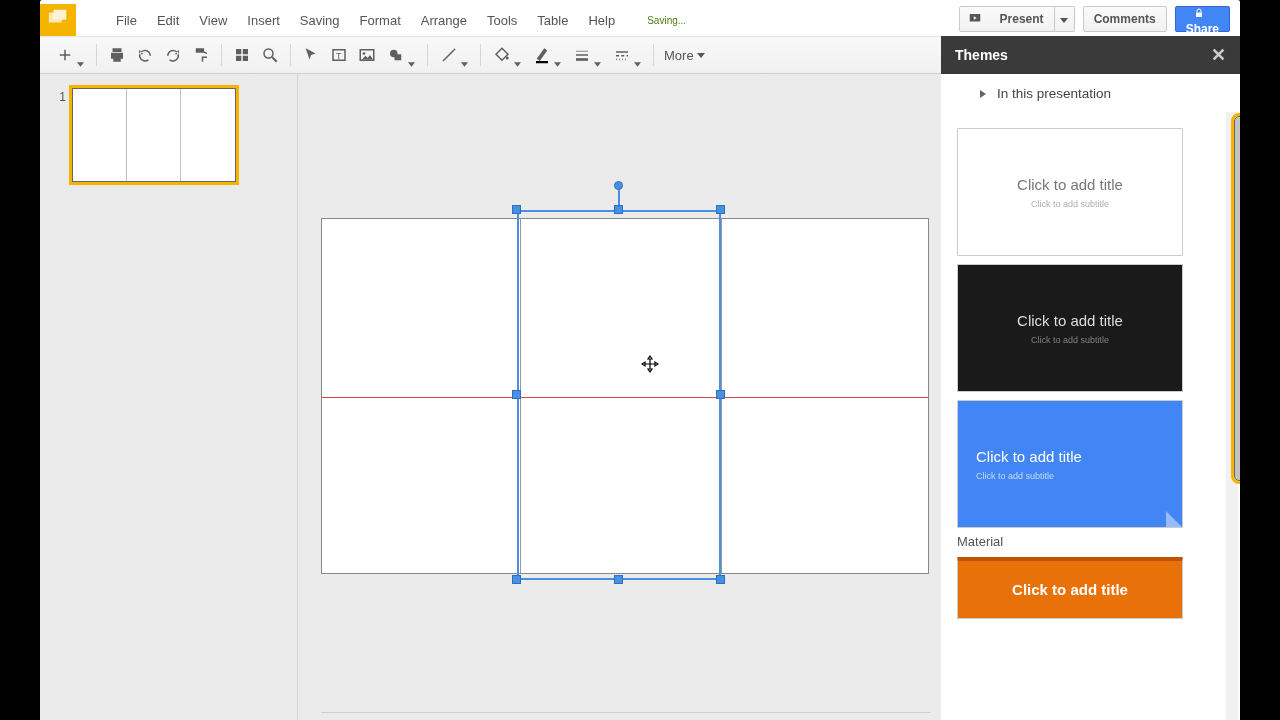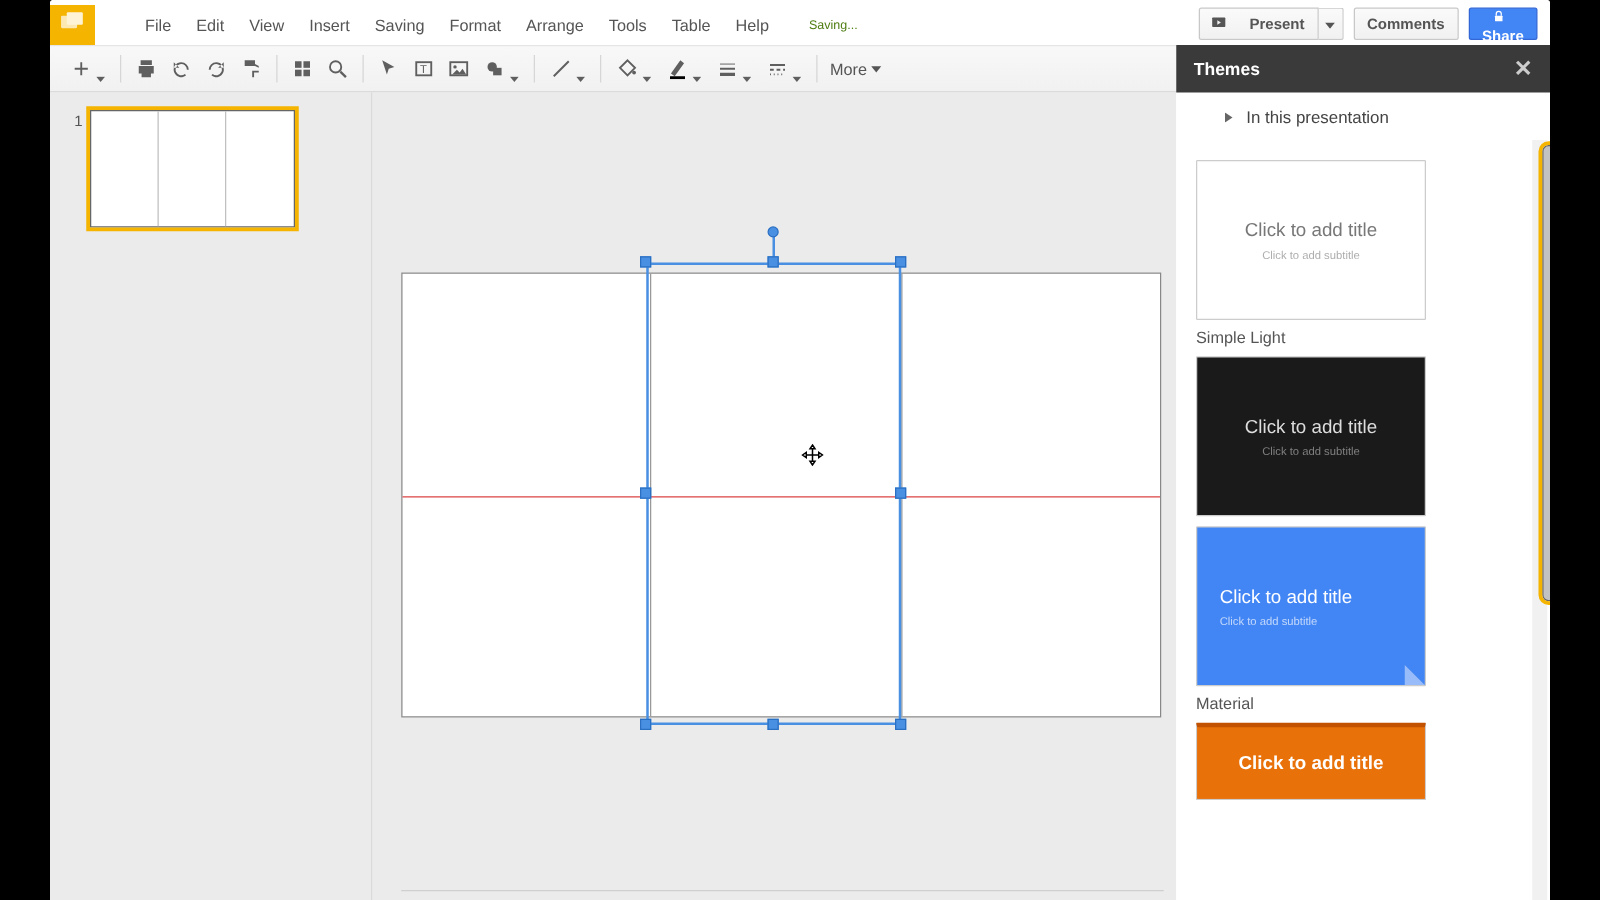--- a/index.html
+++ b/index.html
@@ -138,21 +138,21 @@
     color:#444; padding:0 14px;margin-left:24px;
   }
   .themes-sub svg { width:8px; height:8px; fill:#666; margin-right:10px; }
   .themes-body {
     position:absolute; top:76px; left:0; right:0; bottom:0;
     overflow-y:auto;
   }
   .theme-list { padding:16px; }
   .theme-card { margin-bottom:8px; }
   .theme-thumb {
-    width:184px; height:128px; border:1px solid #ccc; border-radius:1px;
+    width:226px; height:128px; border:1px solid #ccc; border-radius:1px;
     display:flex; flex-direction:column; align-items:center; justify-content:center;
     cursor:pointer;
   }
   .theme-thumb.light { background:#fff; }
   .theme-thumb.dark  { background:#1a1a1a; }
   .theme-thumb.blue  { background:#4285f4; position:relative; }
   .theme-thumb.blue .corner {
     position:absolute; right:0; bottom:0; width:0; height:0;
     border-left:16px solid rgba(255,255,255,.45);
     border-top:16px solid transparent;
@@ -436,21 +436,20 @@
       <span>In this presentation</span>
     </div>
     <div class="themes-body">
       <div class="theme-list">
 
         <div class="theme-card">
           <div class="theme-thumb light">
             <div class="theme-title">Click to add title</div>
             <div class="theme-sub">Click to add subtitle</div>
           </div>
-          <div class="theme-label">Simple Light</div>
         </div>
 
         <div class="theme-card">
           <div class="theme-thumb dark">
             <div class="theme-title">Click to add title</div>
             <div class="theme-sub">Click to add subtitle</div>
           </div>
         </div>
 
         <div class="theme-card">

